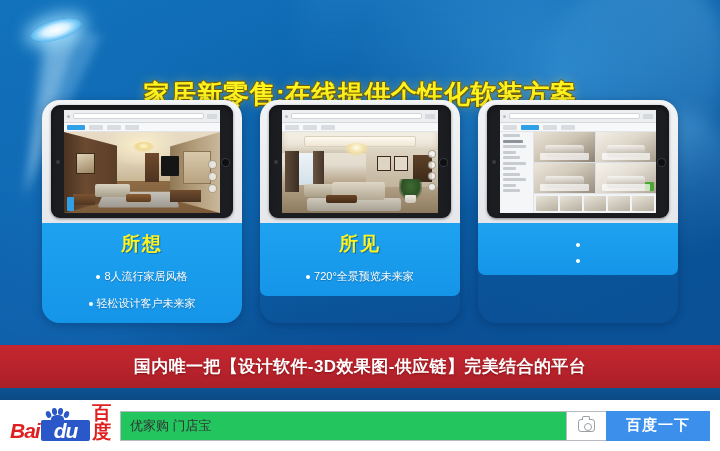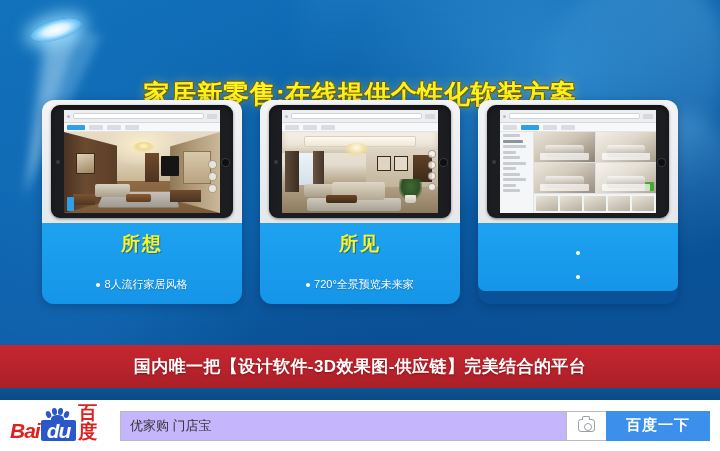--- a/index.html
+++ b/index.html
@@ -62,21 +62,21 @@
     color:#fdf31e;
     text-shadow:0 0 2px #8a6c00, 1px 1px 0 #6d5500, -1px 0 0 #6d5500,
                 0 -1px 0 #6d5500, 0 1px 0 #6d5500, 0 0 12px rgba(255,240,90,.45);
     white-space:nowrap;
     margin-top:33px;
   }
 
   
   .cards{ position:absolute; left:0; top:100px; width:720px; display:flex;
           justify-content:center; gap:18px; }
-  .card{ width:200px; border-radius:12px; overflow:hidden;
+  .card{ width:200px; border-radius:18px; overflow:hidden;
          box-shadow:0 2px 10px rgba(0,30,70,.33); }
   .card-top{
     height:123px; background:linear-gradient(180deg,#f3f4f6 0%,#e5e7ea 100%);
     display:flex; align-items:center; justify-content:center; padding:5px 7px;
   }
 
   
   .tablet{ width:182px; height:113px; background:#1c1d20; border-radius:9px;
            padding:5px 13px; position:relative;
            box-shadow:0 2px 5px rgba(0,0,0,.4) inset, 0 1px 3px rgba(0,0,0,.45); }
@@ -209,21 +209,21 @@
     background:#4aa832; border-radius:1px; }
 
   
   .card-bot{ background:linear-gradient(180deg,#1ea2f0 0%,#1595e8 100%);
     padding:8px 9px 12px; text-align:center;
     border-radius:0 0 7px 7px; }
   .card-title{ font-size:19px; font-weight:bold; color:#fdf31e;
     letter-spacing:2px; margin-bottom:6px;
     text-shadow:1px 1px 0 rgba(10,70,120,.55); }
   .bullet{ display:flex; align-items:center; justify-content:center; gap:4px;
-    font-size:11px; color:#ffffff; margin-top:20px; white-space:nowrap;
+    font-size:11px; color:#ffffff; margin-top:12px; white-space:nowrap;
     text-shadow:0 1px 1px rgba(8,60,105,.45); }
   .bullet .dot{ width:4px; height:4px; border-radius:50%;
     background:#ffffff; flex:none; }
 
   
   .banner{ position:absolute; left:0; top:345px; width:720px; height:43px;
     background:linear-gradient(180deg,#c4272f 0%,#b8232c 55%,#ab1f27 100%);
     display:flex; align-items:center; justify-content:center; }
   .banner-txt{ font-size:17px; font-weight:bold; color:#ffffff;
     letter-spacing:.4px; white-space:nowrap;
@@ -233,34 +233,34 @@
 
   
   .searchbar{ position:absolute; left:0; top:400px; width:720px; height:51px;
     background:#ffffff; display:flex; align-items:center; padding:0 10px; gap:10px; }
   .baidu-logo{ display:flex; align-items:flex-end; position:relative;
     width:100px; height:30px; flex:none; }
   .bl-bai{ font-size:21px; font-weight:bold; color:#e02020;
     font-style:italic; letter-spacing:-1px; line-height:1; }
   .bl-du{ font-size:21px; font-weight:bold; color:#ffffff; background:#2b58c8;
     font-style:italic; letter-spacing:-1px; line-height:1;
-    padding:0 6px; border-radius:2px; margin-left:1px; }
+    padding:0 13px; border-radius:2px; margin-left:1px; }
   .bl-cn{ font-size:19px; font-weight:bold; color:#e02020; line-height:1;
     margin-left:2px; letter-spacing:-1px; }
   .bl-paw{ position:absolute; left:34px; top:-4px; width:26px; height:16px; }
   .bl-paw i{ position:absolute; background:#2b58c8; border-radius:50%; }
   .bl-paw i:nth-child(1){ left:2px; top:4px; width:5px; height:7px; transform:rotate(-22deg); }
   .bl-paw i:nth-child(2){ left:8px; top:1px; width:5px; height:7px; transform:rotate(-7deg); }
   .bl-paw i:nth-child(3){ left:14px; top:1px; width:5px; height:7px; transform:rotate(7deg); }
   .bl-paw i:nth-child(4){ left:20px; top:4px; width:5px; height:7px; transform:rotate(22deg); }
   .bl-paw i:nth-child(5){ left:7px; top:8px; width:13px; height:9px; border-radius:45%; }
 
   .search-wrap{ flex:1; display:flex; align-items:stretch; height:30px; }
   .search-input{ flex:1; border:1px solid #b8bcc2; border-right:none;
-    background:#c4b5fd; display:flex; align-items:center; padding:0 9px;
+    background:#22c55e; display:flex; align-items:center; padding:0 9px;
     position:relative; }
   .search-value{ font-size:13px; color:#333; }
   .cam-btn{ width:40px; border:1px solid #b8bcc2; border-right:none;
     background:#fff; display:flex; align-items:center; justify-content:center; }
   .cam-icon{ width:17px; height:13px; border:1.5px solid #9aa0a6;
     border-radius:3px; position:relative; }
   .cam-icon:before{ content:""; position:absolute; left:50%; top:50%;
     width:6px;height:6px; margin:-3px 0 0 -3px; border:1.5px solid #9aa0a6;
     border-radius:50%; }
   .cam-icon:after{ content:""; position:absolute; left:3px; top:-4px;
@@ -326,20 +326,24 @@
               <div class="r1-btm"></div>
             </div>
           </div>
         </div>
       </div>
       <div class="card-bot">
         <div class="card-title">所想</div>
         <div class="bullet">
           <span class="dot"></span>
           <span>8人流行家居风格</span>
+        </div>
+        <div class="bullet">
+          <span class="dot"></span>
+          <span>轻松设计客户未来家</span>
         </div>
       </div>
     </div>
 
     <div class="card">
       <div class="card-top">
         <div class="tablet">
           <div class="screen">
             <div class="chrome">
               <span class="dot"></span>

